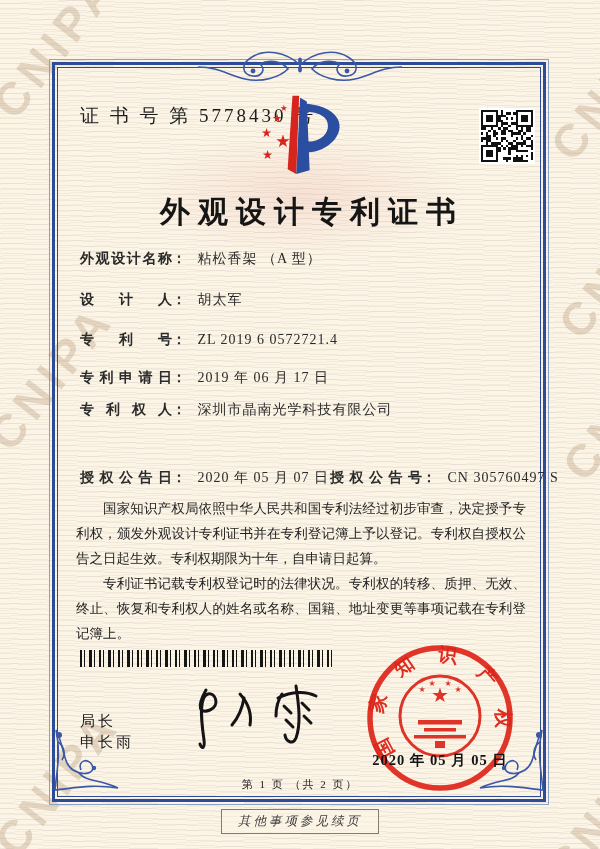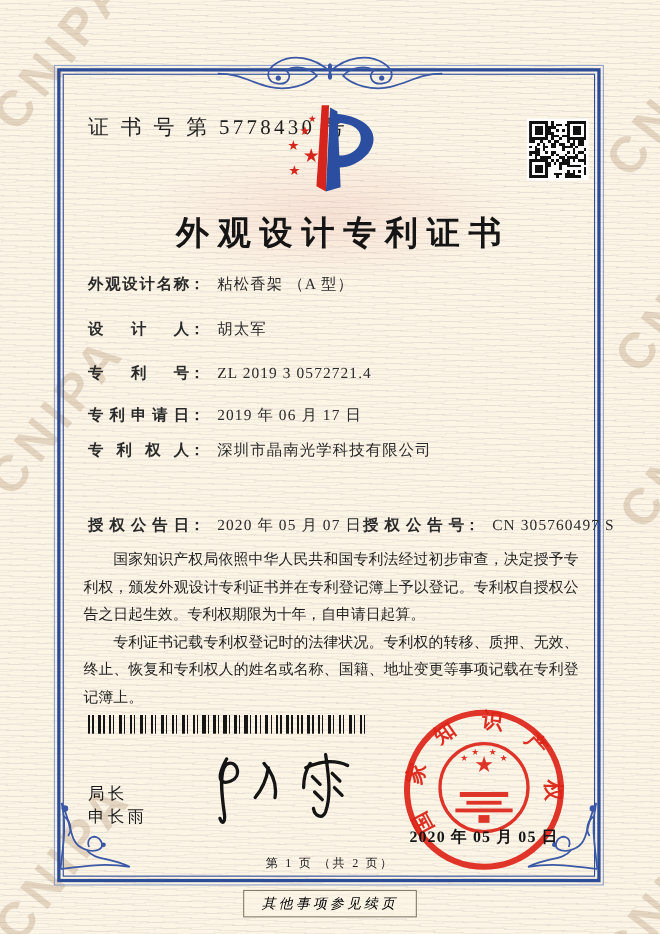--- a/index.html
+++ b/index.html
@@ -71,21 +71,21 @@
   .signer-name{top:733px;}
   .sig{position:absolute;left:178px;top:678px;}
   .seal{position:absolute;left:352px;top:644px;}
   .page-info{
     position:absolute;left:0;top:777px;width:100%;text-align:center;
     font-size:11px;letter-spacing:2px;color:#222;
   }
   .cont-box{
     position:absolute;left:50%;top:809px;transform:translateX(-50%);
     border:1px solid #847d6c;padding:3px 16px;font-size:12.5px;font-style:italic;
-    letter-spacing:3px;color:#000000;white-space:nowrap;background:rgba(252,245,230,0.6);
+    letter-spacing:3px;color:#404040;white-space:nowrap;background:rgba(252,245,230,0.6);
   }
 </style>
 </head>
 <body>
 
 <div class="page">
 
   <div class="waves"></div>
   <div class="rosette"></div>
 
@@ -386,21 +386,21 @@
     <div class="frow" style="top:250px">
       <span class="flabel">外观设计名称</span><span class="colon">：</span>
       <span class="fvalue">粘松香架 （A 型）</span>
     </div>
     <div class="frow" style="top:291px">
       <span class="flabel">设计人</span><span class="colon">：</span>
       <span class="fvalue">胡太军</span>
     </div>
     <div class="frow" style="top:331px">
       <span class="flabel">专利号</span><span class="colon">：</span>
-      <span class="fvalue">ZL 2019 3 0572721.4</span>
+      <span class="fvalue">ZL 2019 6 0572721.4</span>
     </div>
     <div class="frow" style="top:369px">
       <span class="flabel">专利申请日</span><span class="colon">：</span>
       <span class="fvalue">2019 年 06 月 17 日</span>
     </div>
     <div class="frow" style="top:401px">
       <span class="flabel">专利权人</span><span class="colon">：</span>
       <span class="fvalue">深圳市晶南光学科技有限公司</span>
     </div>
 

